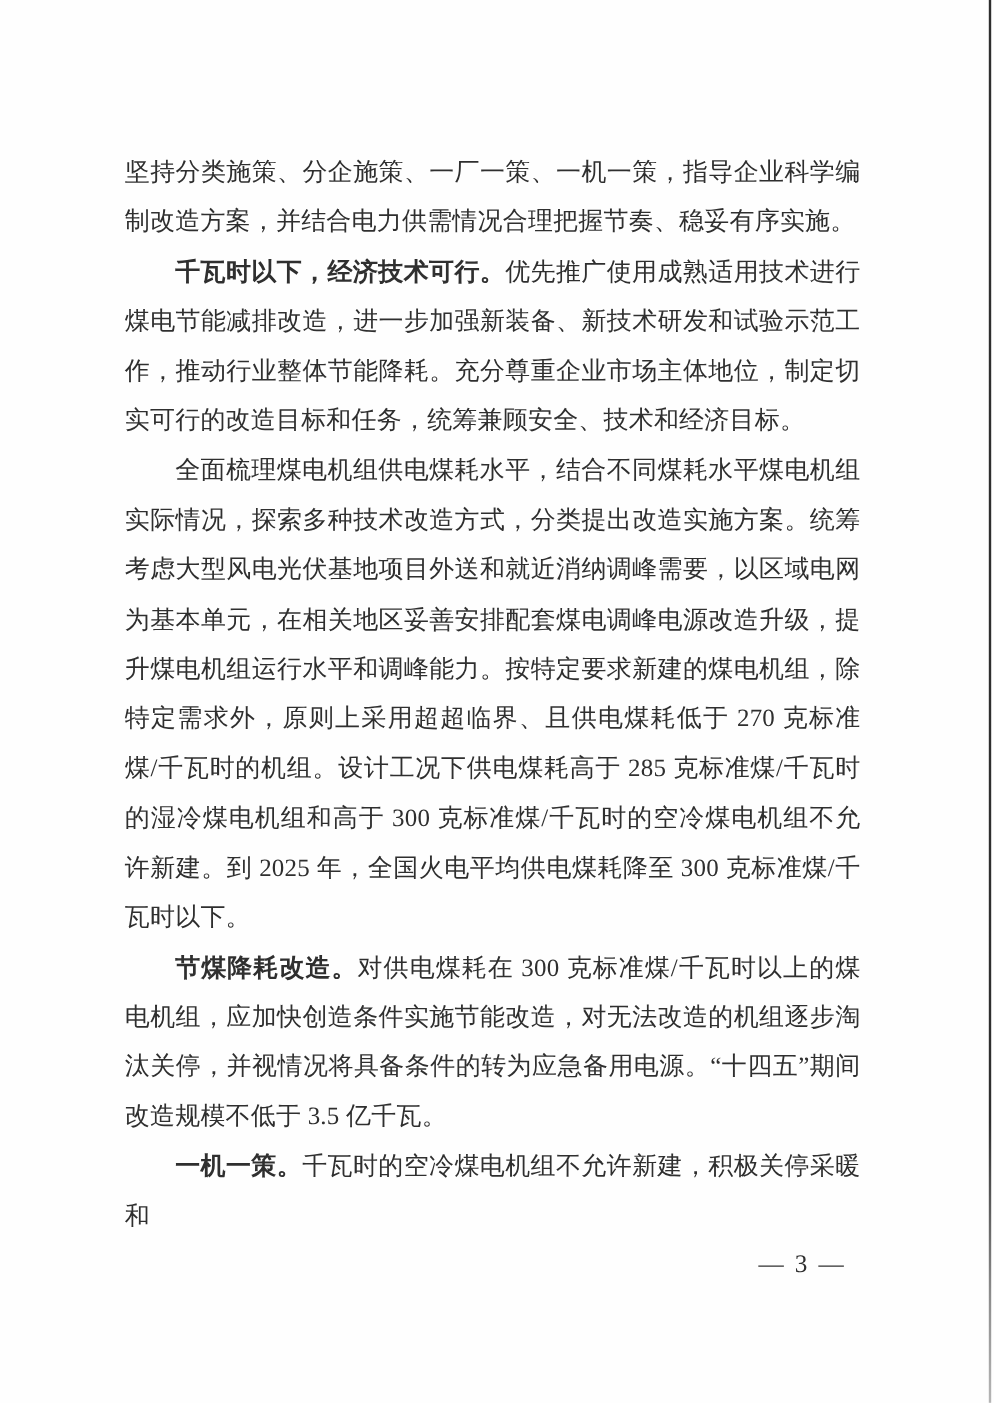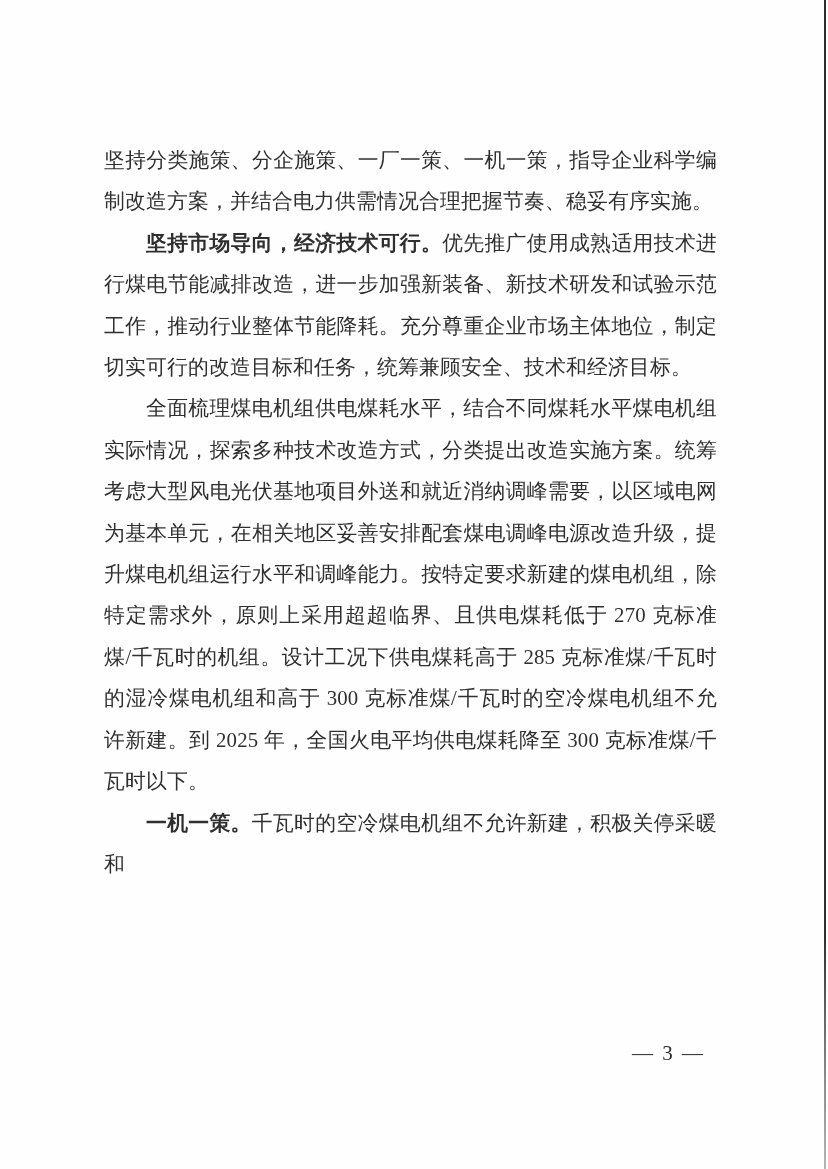--- a/index.html
+++ b/index.html
@@ -24,21 +24,21 @@
     position: absolute;
     top: 0;
     right: 2px;
     width: 2px;
     height: 100%;
     background: linear-gradient(to bottom, #2e2e2e 0%, #2f2f2f 80%, #8a8a8a 92%, #b5b5b5 100%);
   }
   .text-block {
     position: absolute;
     left: 104px;
-    top: 139px;
+    top: 123px;
     width: 613px;
   }
   .text-block p.para {
     margin: 0;
     padding: 0;
     font-size: 20.8px;
     line-height: 41.4px;
     color: #2f2f2f;
     text-align: justify;
     letter-spacing: 0.2px;
@@ -62,19 +62,20 @@
     color: #2f2f2f;
     letter-spacing: 2px;
   }
 </style>
 </head>
 <body>
 
 <div class="page">
   <div class="text-block">
       <p class="para"><span class="seg">坚持分类施策、分企施策、一厂一策、一机一策，指导企业科学编制改造方案，并结合电力供需情况合理把握节奏、稳妥有序实施。</span></p>
-      <p class="para indent"><span class="seg bold">坚持市场导向，经济技术可行。</span><span class="seg">优先推广使用成熟适用技术进行煤电节能减排改造，进一步加强新装备、新技术研发和试验示范工作，推动行业整体节能降耗。充分尊重企业市场主体地位，制定切实可行的改造目标和任务，统筹兼顾安全、技术和经济目标。</span></p>
+      <p class="para indent"><span class="seg bold">千瓦时以下，经济技术可行。</span><span class="seg">优先推广使用成熟适用技术进行煤电节能减排改造，进一步加强新装备、新技术研发和试验示范工作，推动行业整体节能降耗。充分尊重企业市场主体地位，制定切实可行的改造目标和任务，统筹兼顾安全、技术和经济目标。</span></p>
       <p class="para indent"><span class="seg">全面梳理煤电机组供电煤耗水平，结合不同煤耗水平煤电机组实际情况，探索多种技术改造方式，分类提出改造实施方案。统筹考虑大型风电光伏基地项目外送和就近消纳调峰需要，以区域电网为基本单元，在相关地区妥善安排配套煤电调峰电源改造升级，提升煤电机组运行水平和调峰能力。按特定要求新建的煤电机组，除特定需求外，原则上采用超超临界、且供电煤耗低于 270 克标准煤/千瓦时的机组。设计工况下供电煤耗高于 285 克标准煤/千瓦时的湿冷煤电机组和高于 300 克标准煤/千瓦时的空冷煤电机组不允许新建。到 2025 年，全国火电平均供电煤耗降至 300 克标准煤/千瓦时以下。</span></p>
+      <p class="para indent"><span class="seg bold">节煤降耗改造。</span><span class="seg">对供电煤耗在 300 克标准煤/千瓦时以上的煤电机组，应加快创造条件实施节能改造，对无法改造的机组逐步淘汰关停，并视情况将具备条件的转为应急备用电源。“十四五”期间改造规模不低于 3.5 亿千瓦。</span></p>
       <p class="para indent"><span class="seg bold">一机一策。</span><span class="seg">千瓦时的空冷煤电机组不允许新建，积极关停采暖和</span></p>
     </div>
   <div class="page-number">— 3 —</div>
   <div class="scan-edge-right"></div>
 </div>
 
 </body></html>

